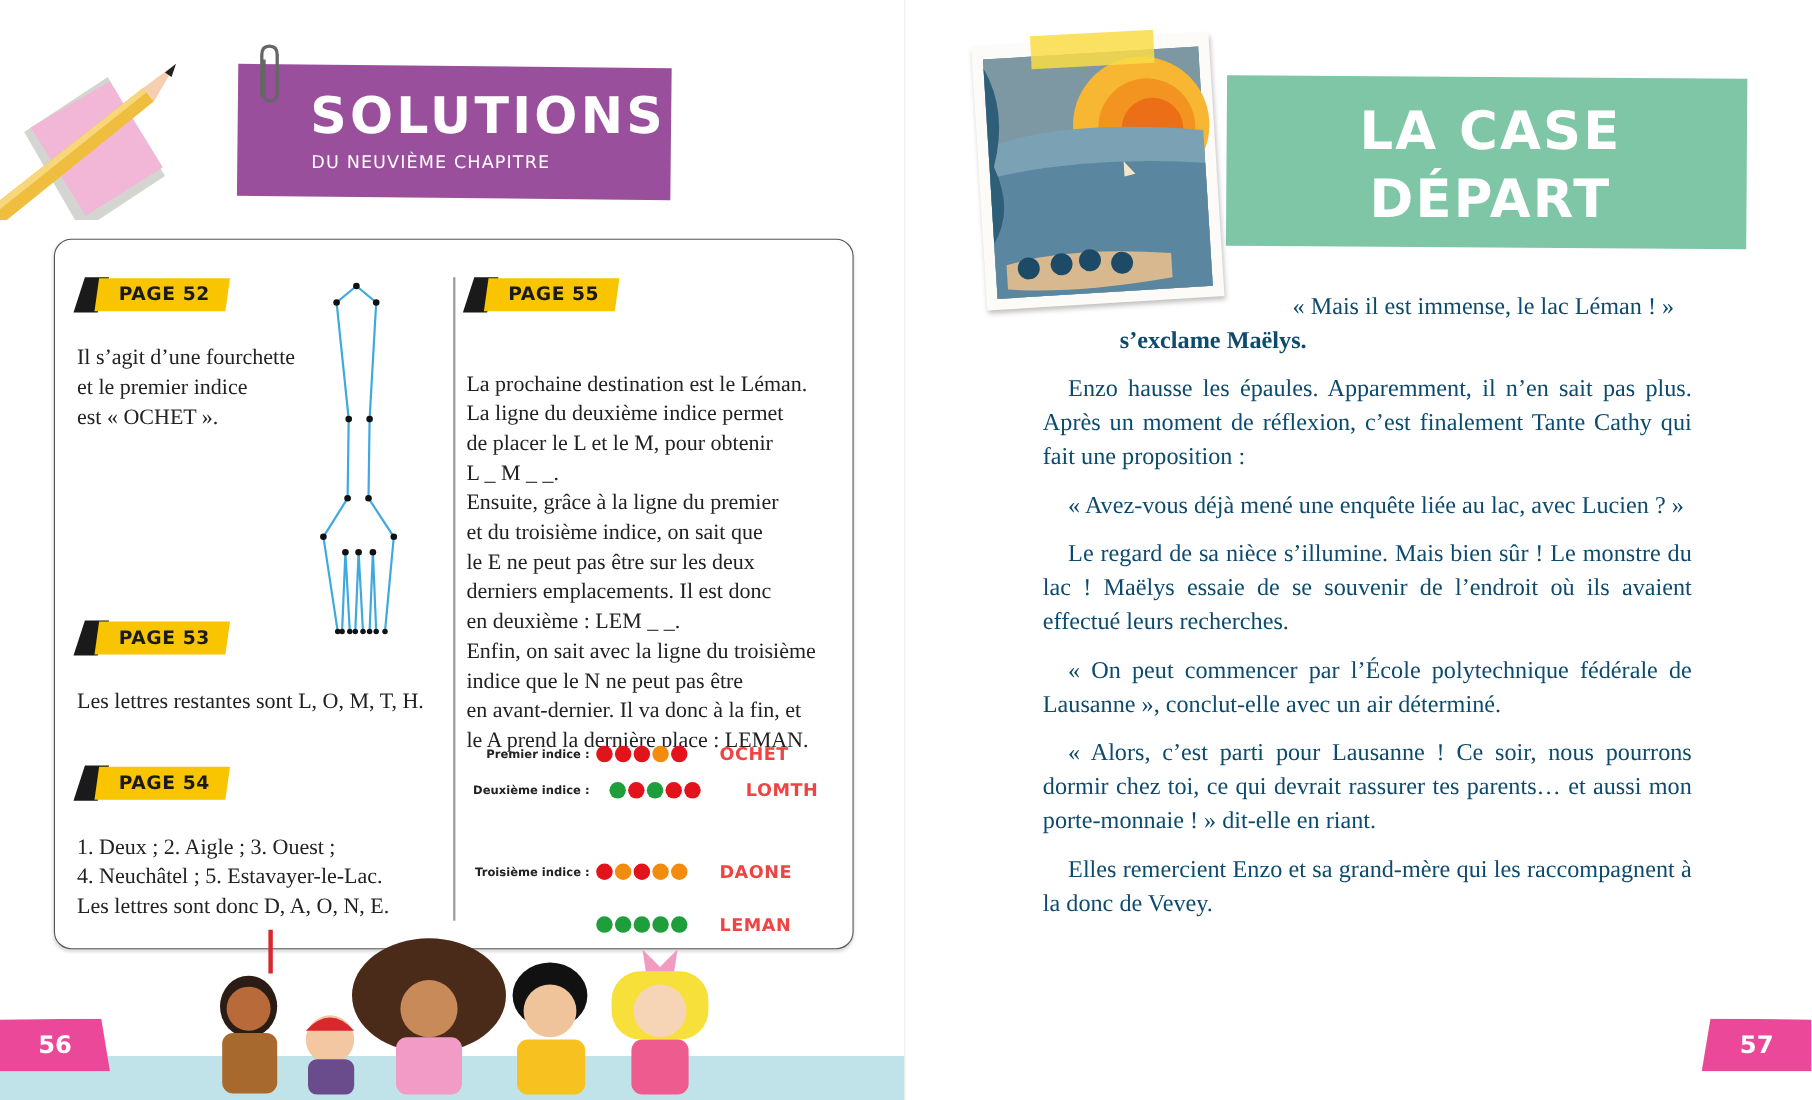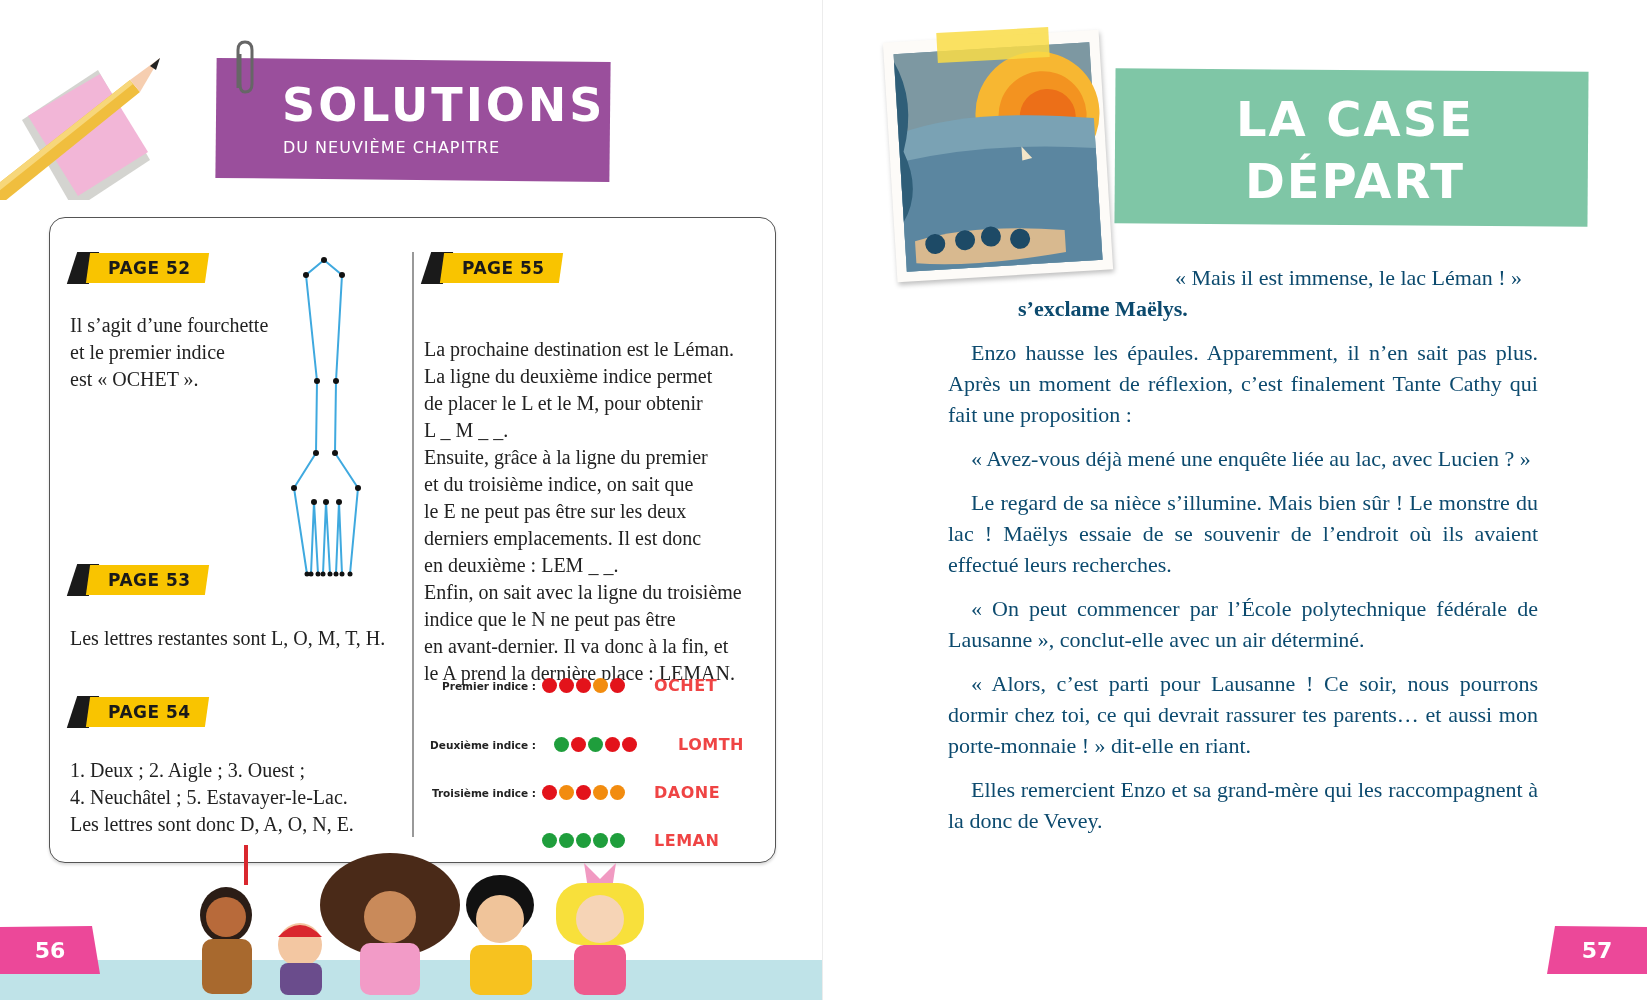--- a/index.html
+++ b/index.html
@@ -210,21 +210,21 @@
     <span class="clue-label">Premier indice :</span>
     <div class="dots">
       <span class="dot" style="background:#e3131b"></span>
         <span class="dot" style="background:#e3131b"></span>
         <span class="dot" style="background:#e3131b"></span>
         <span class="dot" style="background:#f28c0f"></span>
         <span class="dot" style="background:#e3131b"></span>
     </div>
     <span class="clue-word">OCHET</span>
   </div>
-  <div class="clue-row" style="left:424px; top:735px;gap:12px;">
+  <div class="clue-row" style="left:424px; top:709px;gap:12px;">
     <span class="clue-label">Deuxième indice :</span>
     <div class="dots">
       <span class="dot" style="background:#1f9e3c"></span>
         <span class="dot" style="background:#e3131b"></span>
         <span class="dot" style="background:#1f9e3c"></span>
         <span class="dot" style="background:#e3131b"></span>
         <span class="dot" style="background:#e3131b"></span>
     </div>
     <span class="clue-word">LOMTH</span>
   </div>

